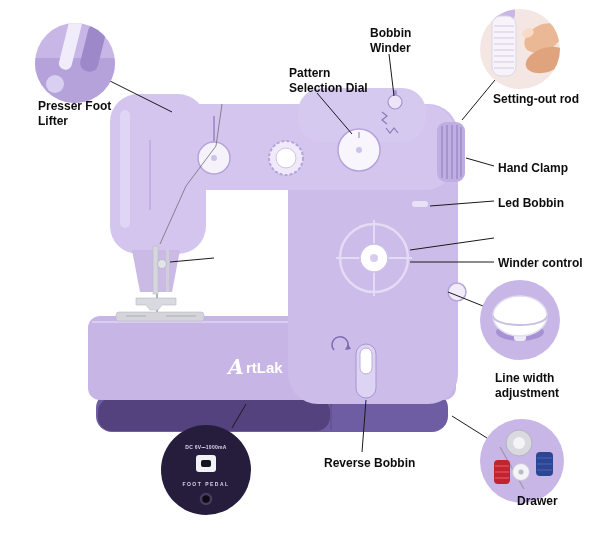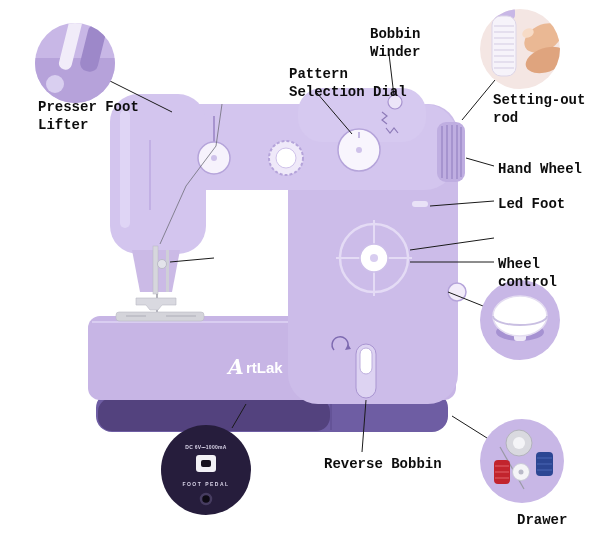--- a/index.html
+++ b/index.html
@@ -3,22 +3,22 @@
 <meta charset="utf-8">
 <style>
   * { margin:0; padding:0; box-sizing:border-box; }
   html,body { background:#ffffff; }
   .stage {
     position:relative; width:600px; height:555px; background:#ffffff;
     font-family:"Liberation Sans", sans-serif; overflow:hidden;
   }
   .diagram-svg { position:absolute; left:0; top:0; }
   .label {
-    position:absolute; font-weight:700; font-size:14px; line-height:1.25;
-    color:#0d0d0d; white-space:pre-line;font-family:Liberation Mono, monospace;
+    position:absolute; font-weight:700; font-size:12px; line-height:1.25;
+    color:#0d0d0d; white-space:pre-line;
   }
   .tiny {
     position:absolute; font-weight:700; text-align:center; color:#d9d4e8;
     white-space:pre;
   }
   .tiny-dc { left:166px; top:444px; width:80px; font-size:5px; letter-spacing:0.3px; }
   .tiny-pedal { left:166px; top:481px; width:80px; font-size:5px; letter-spacing:1.5px; }
 </style>
 </head>
 <body>
@@ -234,22 +234,24 @@
     </g>
   </svg>
 
   <div class="label" style="left:38px;  top:99px;">Presser Foot
 Lifter</div>
   <div class="label" style="left:289px; top:66px;">Pattern
 Selection Dial</div>
   <div class="label" style="left:370px; top:26px;">Bobbin
 Winder</div>
   <div class="label" style="left:493px; top:92px;">Setting-out rod</div>
-  <div class="label" style="left:498px; top:161px;">Hand Wheel</div>
-  <div class="label" style="left:498px; top:196px;">Led Foot</div>
-  <div class="label" style="left:498px; top:256px;">Wheel control</div>
+  <div class="label" style="left:498px; top:161px;">Hand Clamp</div>
+  <div class="label" style="left:498px; top:196px;">Led Bobbin</div>
+  <div class="label" style="left:498px; top:256px;">Winder control</div>
+  <div class="label" style="left:495px; top:371px;">Line width
+adjustment</div>
   <div class="label" style="left:324px; top:456px;">Reverse Bobbin</div>
-  <div class="label" style="left:517px; top:512px;">Drawer</div>
+  <div class="label" style="left:517px; top:494px;">Drawer</div>
 
   <div class="tiny tiny-dc">DC 6V⎓1000mA</div>
   <div class="tiny tiny-pedal">FOOT PEDAL</div>
 
 </div>
 
 </body></html>

